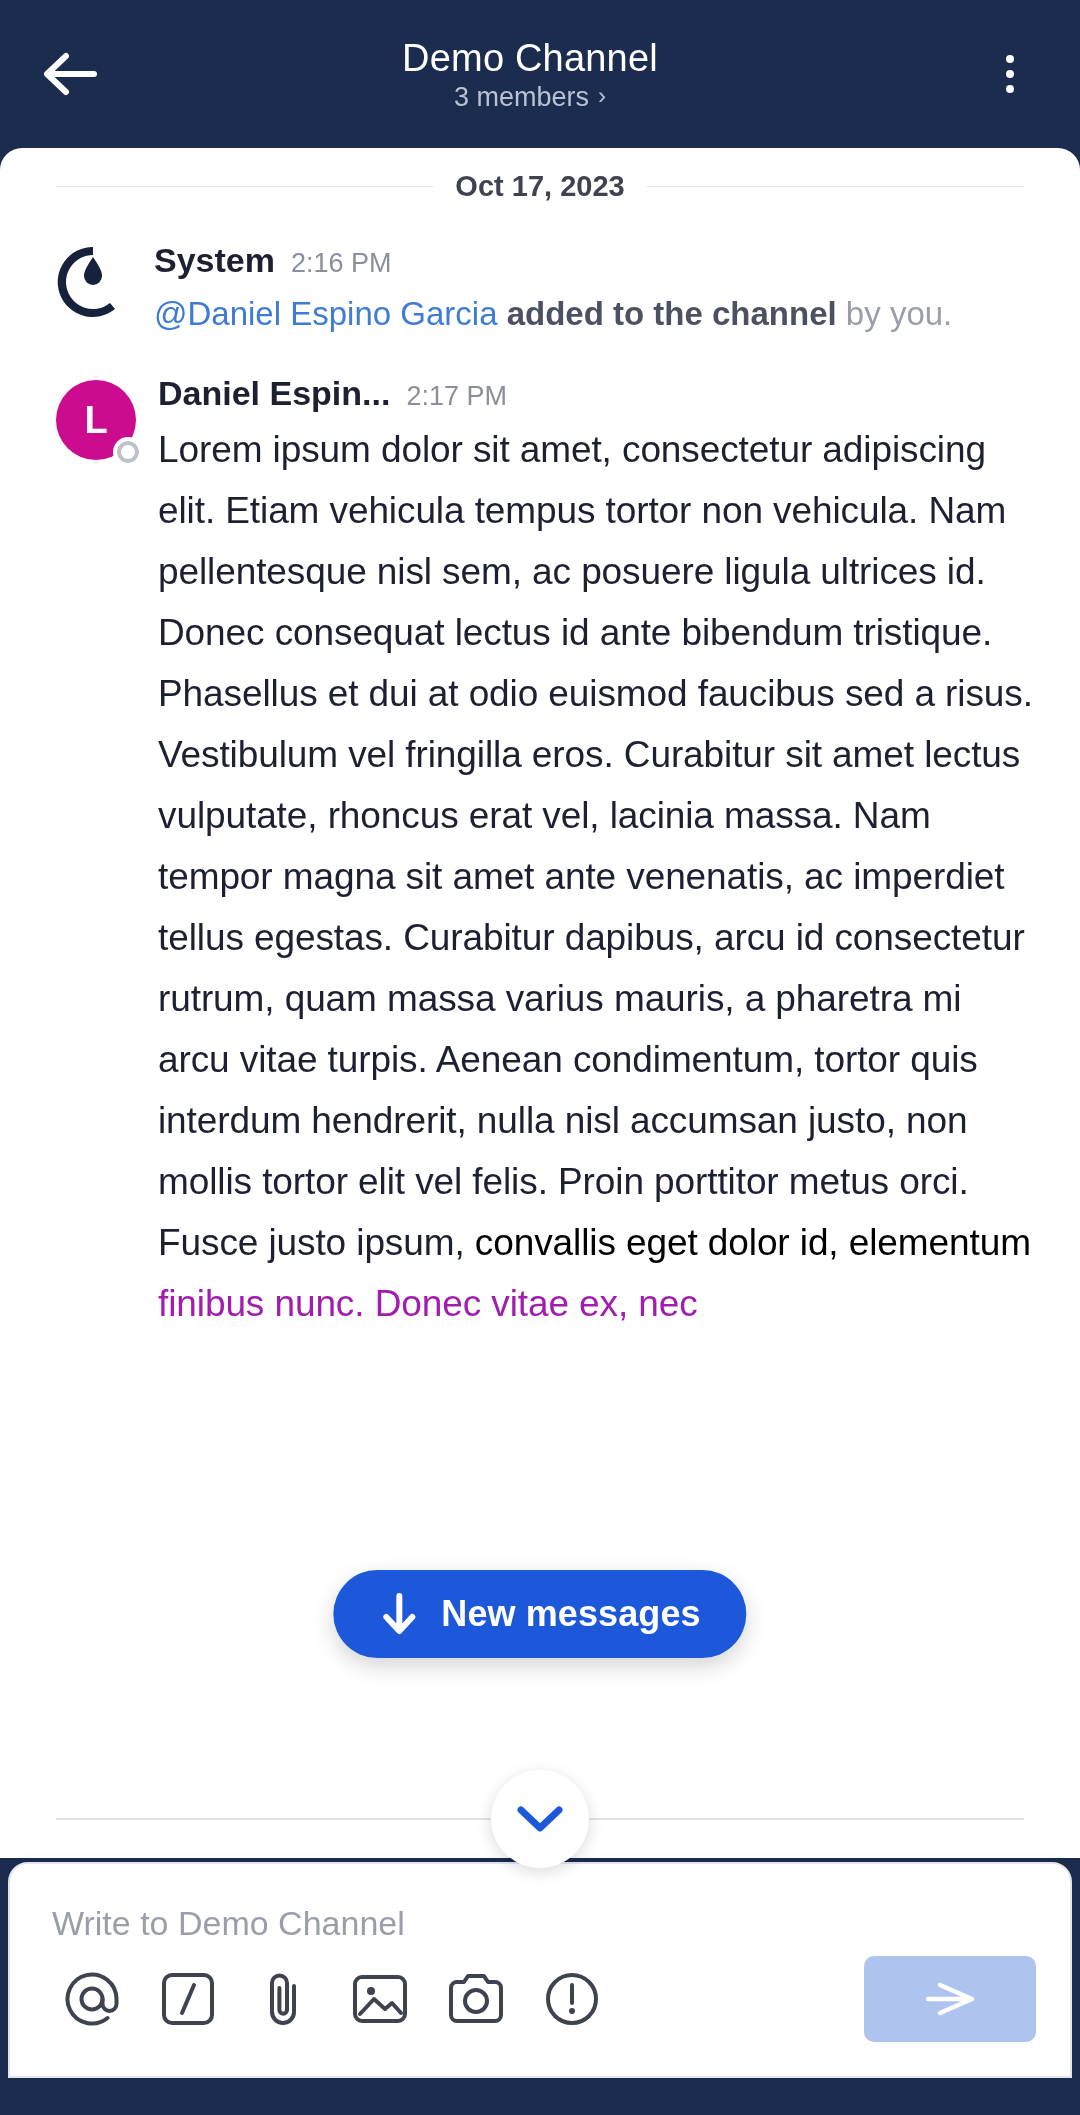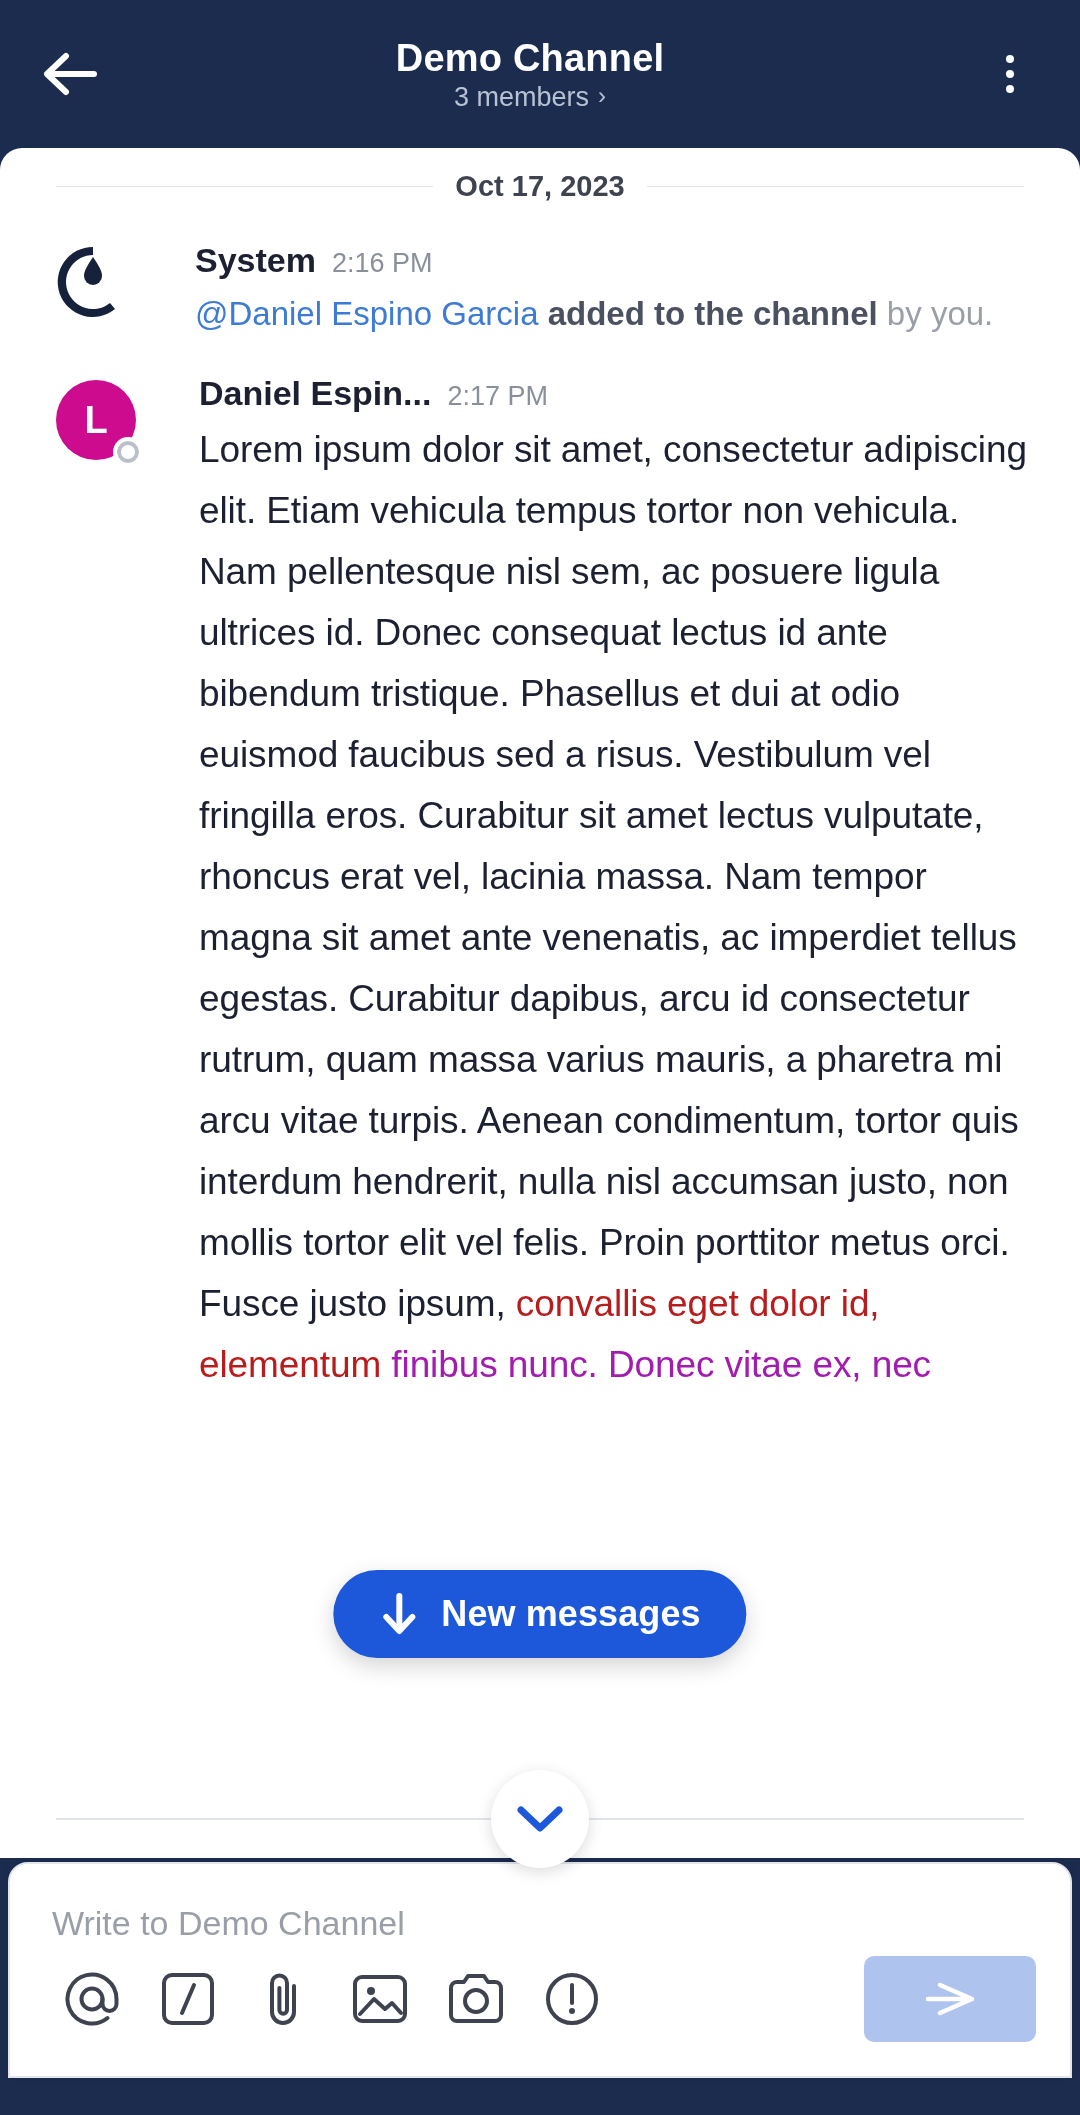--- a/index.html
+++ b/index.html
@@ -40,21 +40,21 @@
     flex: 1;
     display: flex;
     flex-direction: column;
     align-items: center;
     justify-content: center;
     margin-left: -20px;
   }
   .channel-title {
     color: #ffffff;
     font-size: 38px;
-    font-weight: bold;
+    font-weight: normal;
     letter-spacing: .2px;
     line-height: 46px;
   }
   .channel-sub {
     display: flex;
     align-items: center;
     gap: 9px;
   }
   .channel-members {
     color: #b9c2d4;
@@ -110,21 +110,20 @@
     color: #3f4350;
     font-size: 29px;
     font-weight: bold;
     white-space: nowrap;
   }
 
   
   .post {
     display: flex;
     padding: 0 40px 0 56px;
-    gap: 41px;
   }
   .post.system { margin-top: 38px; }
   .sys-avatar {
     width: 74px; height: 74px;
     flex: 0 0 74px;
     margin-right: 24px;
     margin-top: 4px;
   }
   .post-body { flex: 1; min-width: 0; }
   .post-head {
@@ -181,21 +180,21 @@
     border: 4px solid #ffffff;
     box-shadow: inset 0 0 0 4px #bcc0c9;
   }
   .msg-text {
     margin-top: 6px;
     font-size: 37px;
     line-height: 61px;
     color: #1c2030;
     letter-spacing: -.1px;
   }
-  .msg-fade-1 { color: #b91c1c; }
+  .msg-fade-1 { color: #000000; }
   .msg-fade-2 { color: #a21caf; }
 
   
   .list-fade {
     position: absolute;
     left: 0;
     bottom: 0;
     width: 1080px;
     height: 190px;
     background: linear-gradient(to bottom, rgba(255,255,255,0) 0%, rgba(255,255,255,.85) 55%, #ffffff 100%);

